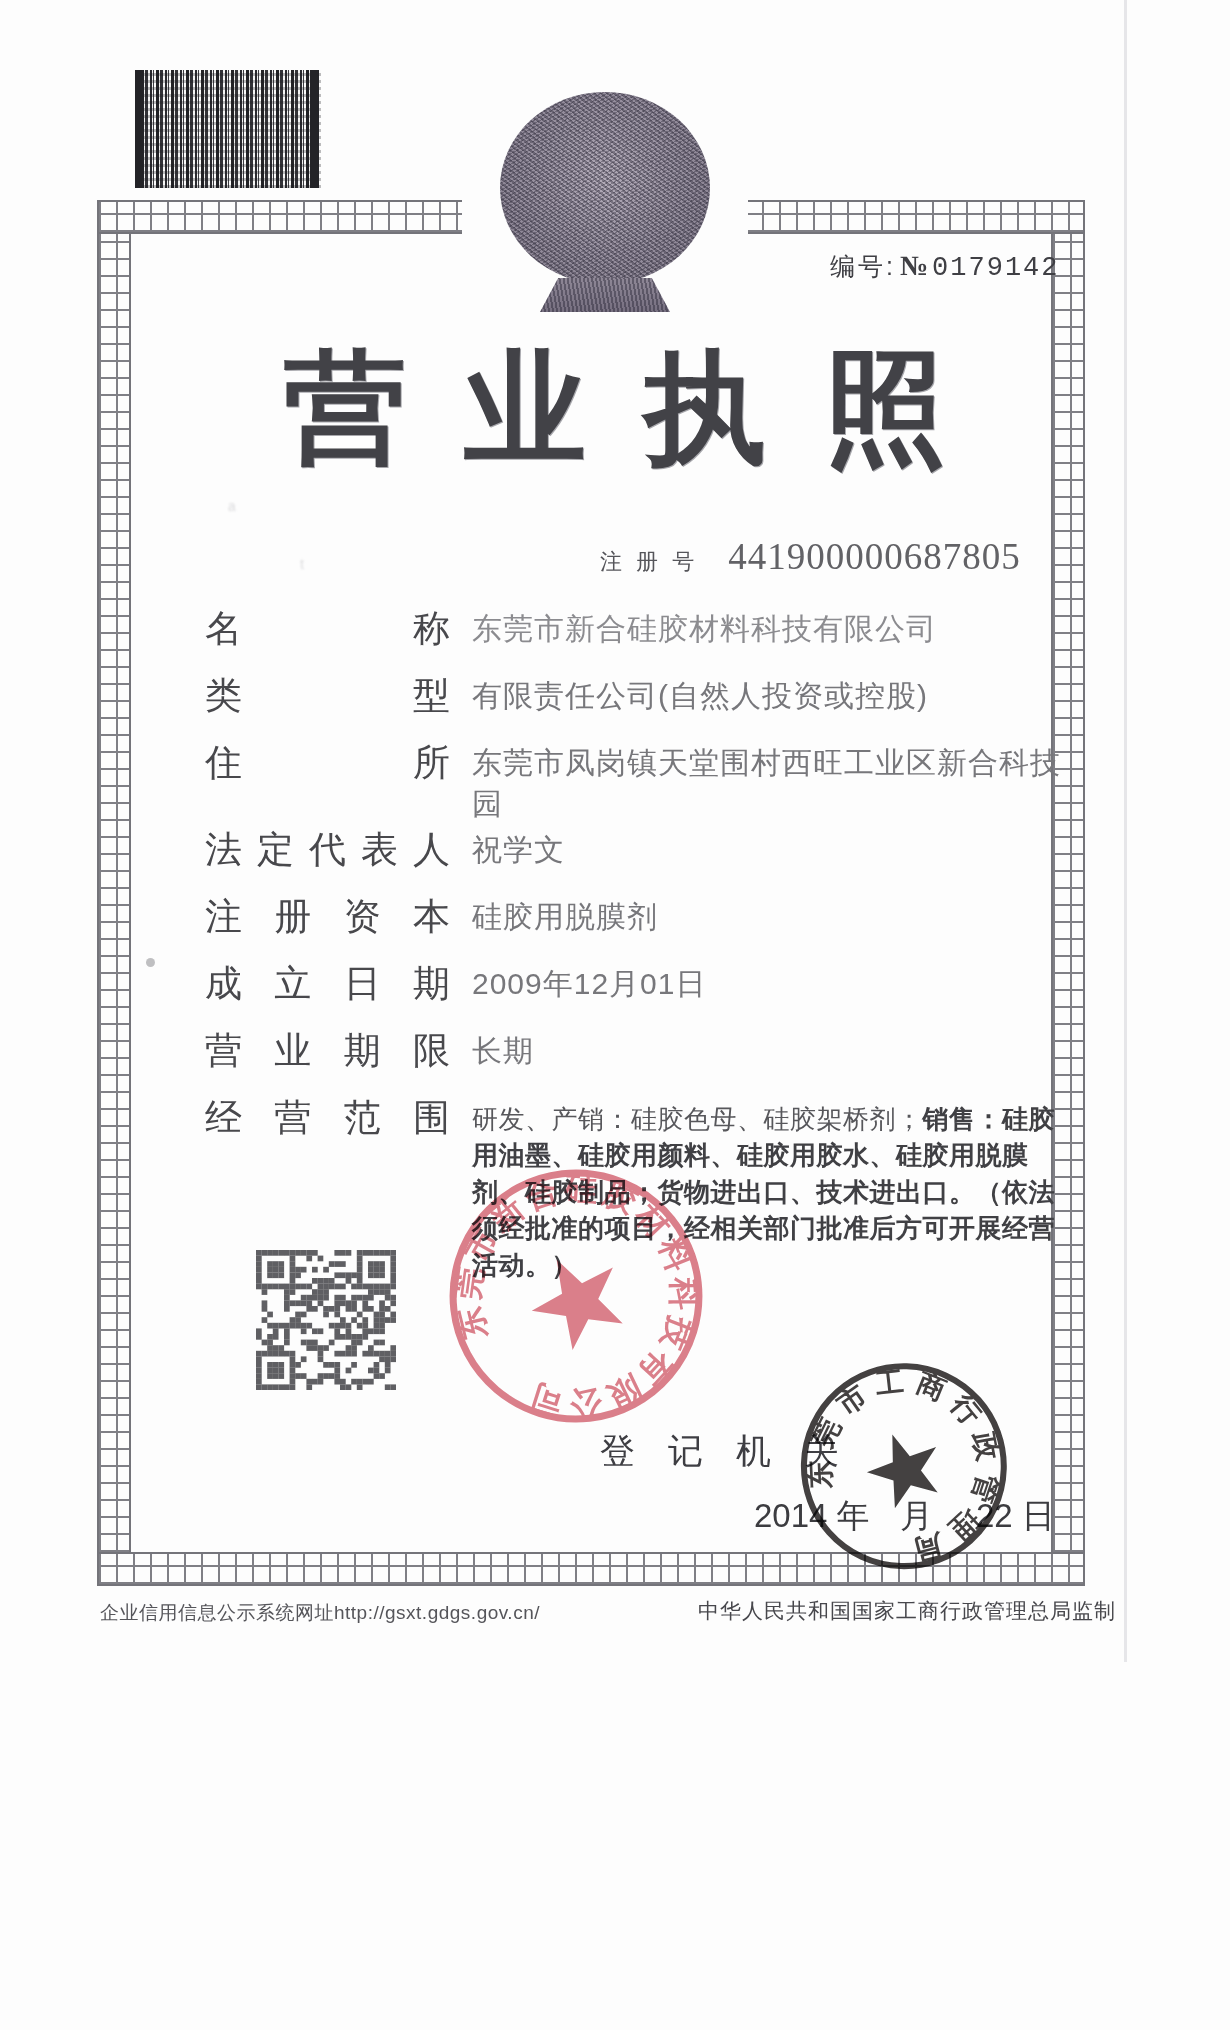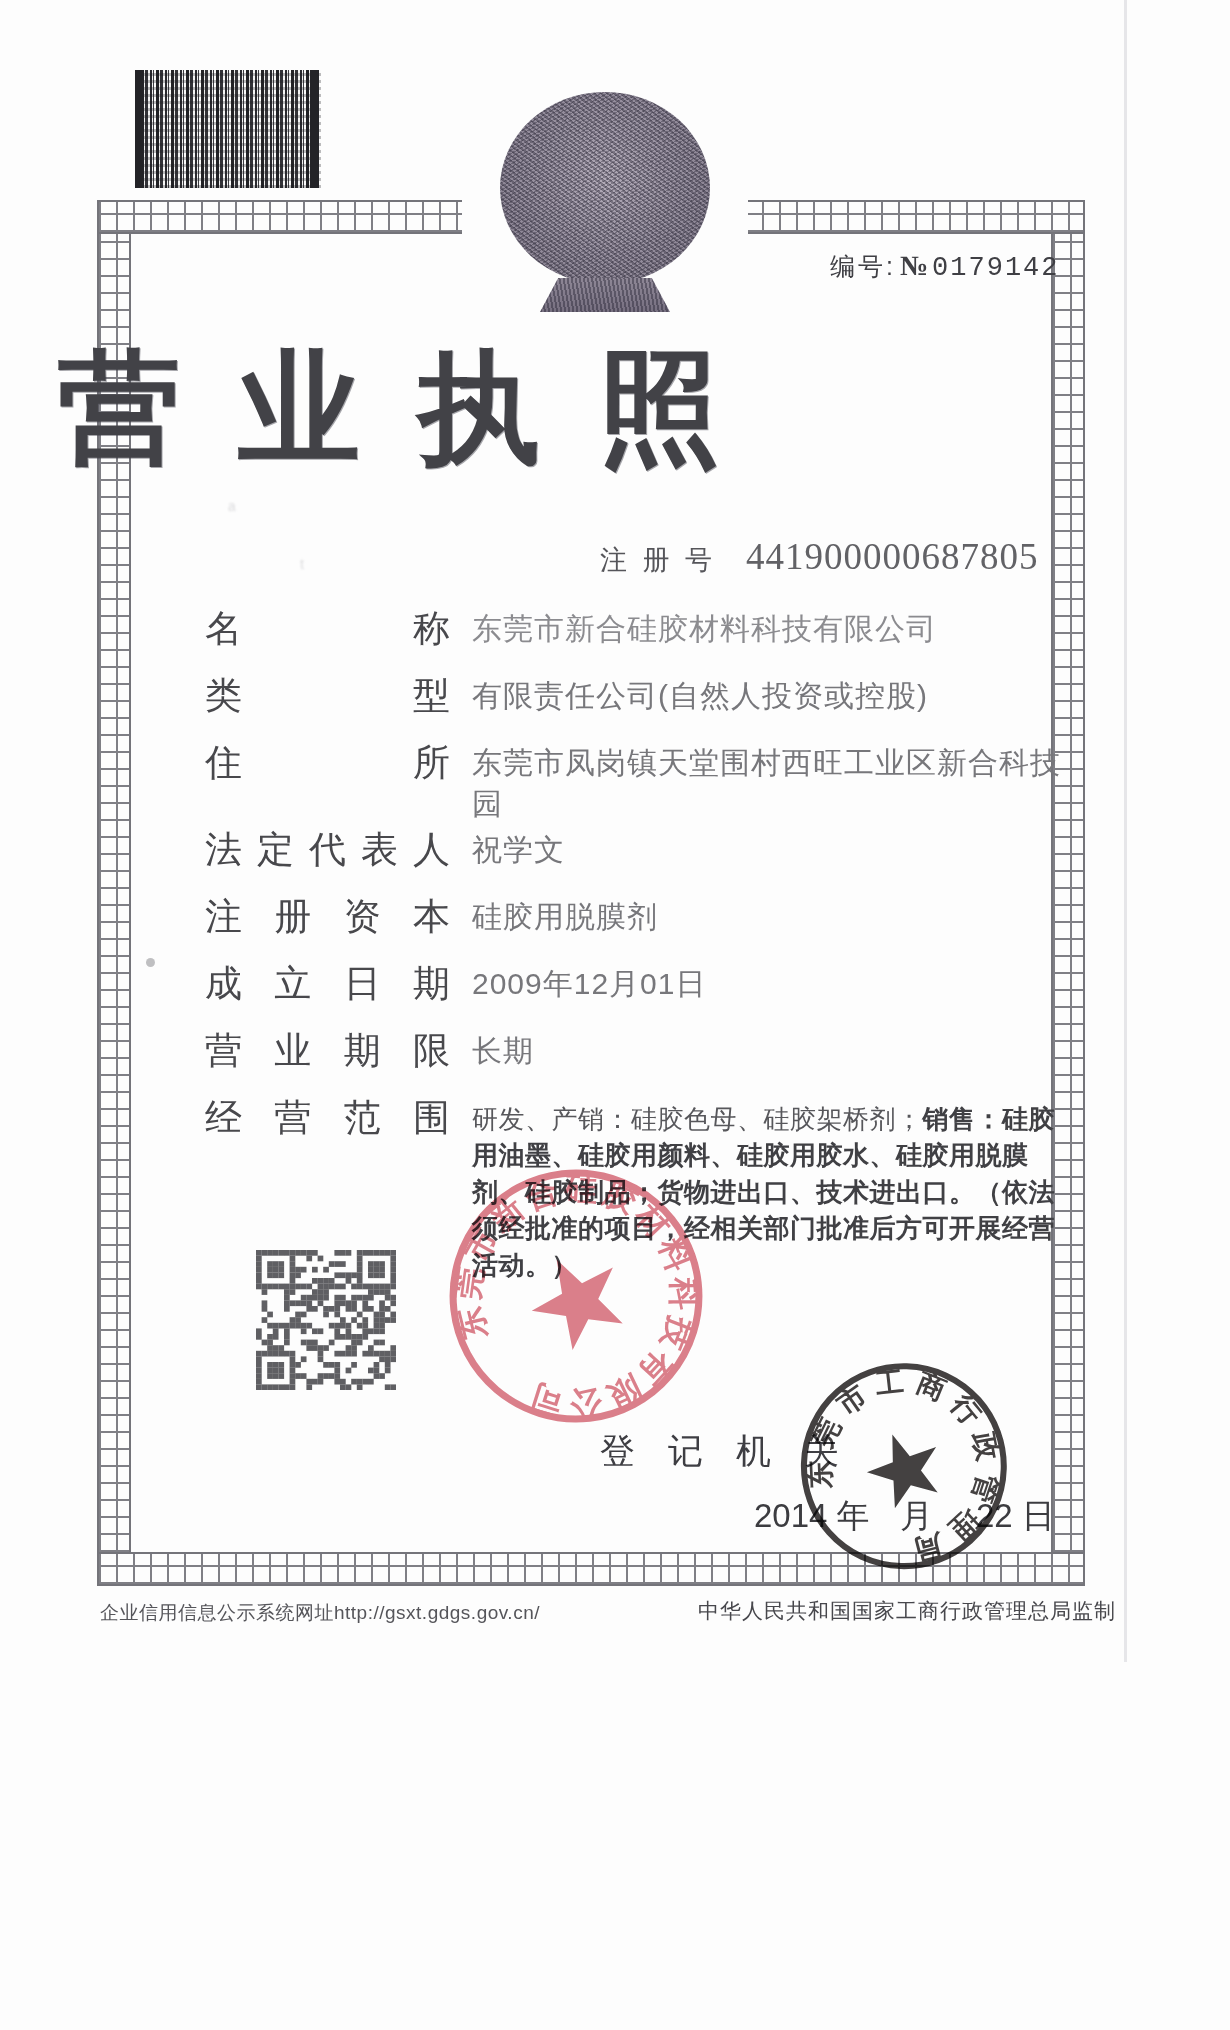--- a/index.html
+++ b/index.html
@@ -48,27 +48,27 @@
   .band.bottom{left:0;right:0;bottom:0;height:30px;}
   .band.left{left:0;top:32px;bottom:32px;width:30px;}
   .band.right{right:0;top:32px;bottom:32px;width:30px;}
   
   .serial{position:absolute;left:830px;top:250px;z-index:4;display:flex;align-items:baseline;gap:4px;color:#3f3f44;}
   .serial .lab{font-size:25px;letter-spacing:3px;}
   .serial .sym{font-size:28px;font-weight:bold;font-family:"Liberation Serif",serif;}
   .serial .num{font-size:27px;font-family:"Liberation Mono",monospace;letter-spacing:2px;}
   
   .title{
-    position:absolute;left:0;top:328px;width:1230px;text-align:left;z-index:4;
+    position:absolute;left:0;top:328px;width:1230px;text-align:center;z-index:4;
     font-size:122px;font-weight:900;letter-spacing:58px;text-indent:58px;
     color:#424247;text-shadow:1px 1px 0 rgba(60,60,70,.45);
   }
   
   .regno{position:absolute;left:600px;top:535px;z-index:4;display:flex;align-items:baseline;gap:30px;}
-  .regno .lab{font-size:27px;color:#55555a;letter-spacing:4px;}
+  .regno .lab{font-size:22px;color:#55555a;letter-spacing:4px;}
   .regno .num{font-size:37px;color:#626266;font-family:"Liberation Serif",serif;letter-spacing:1px;}
   
   .fields{position:absolute;left:205px;top:604px;width:872px;z-index:4;}
   .field-row{display:flex;align-items:flex-start;min-height:67px;}
   .field-label{width:245px;flex:none;display:flex;justify-content:space-between;
     font-size:37px;color:#48484c;font-weight:500;}
   .field-value{margin-left:22px;flex:1;padding-top:5px;font-size:30px;color:#77777b;letter-spacing:1px;}
   .field-row:nth-child(1) .field-value{color:#8b8b8f;}
   .field-row:nth-child(8){min-height:0;}
   .field-row:nth-child(8) .field-value{font-size:26px;line-height:1.4;padding-top:8px;letter-spacing:.5px;color:#57575b;}

